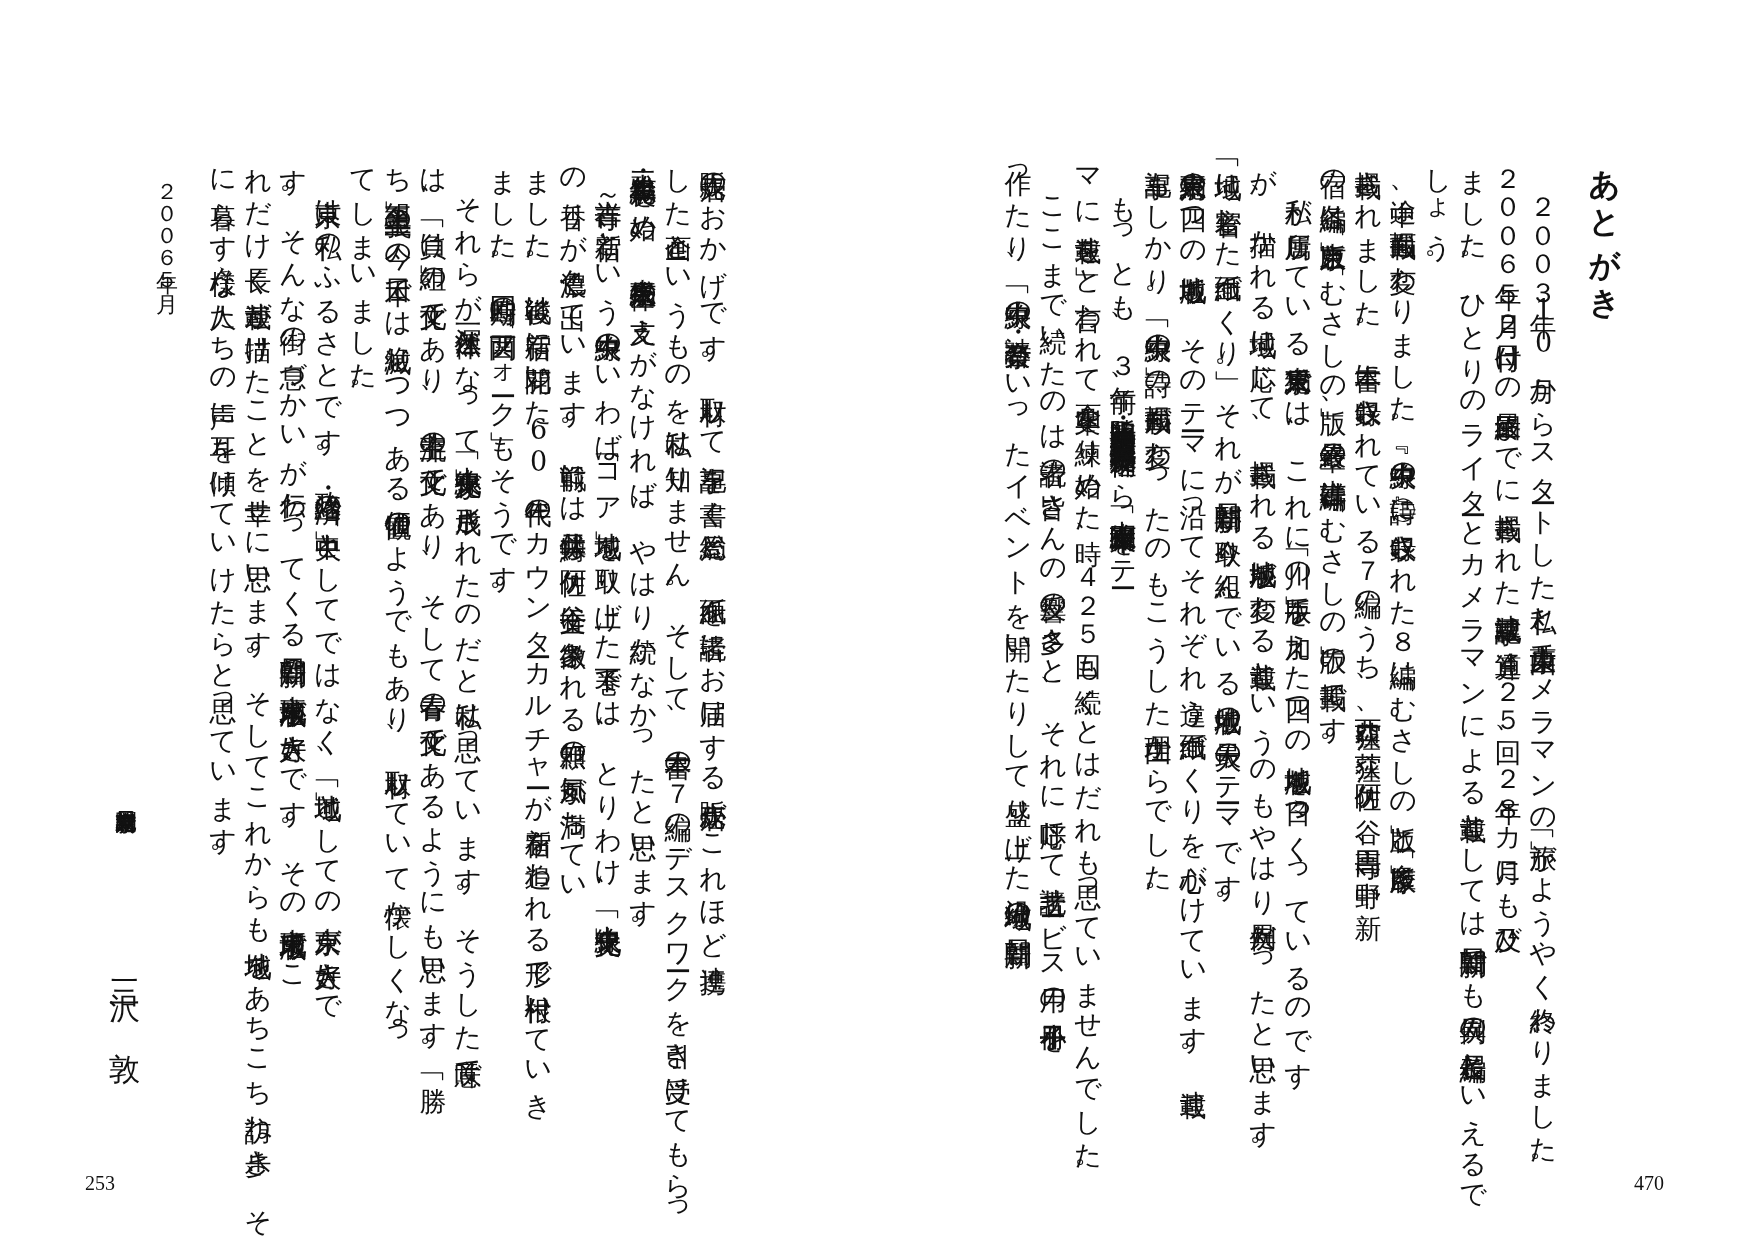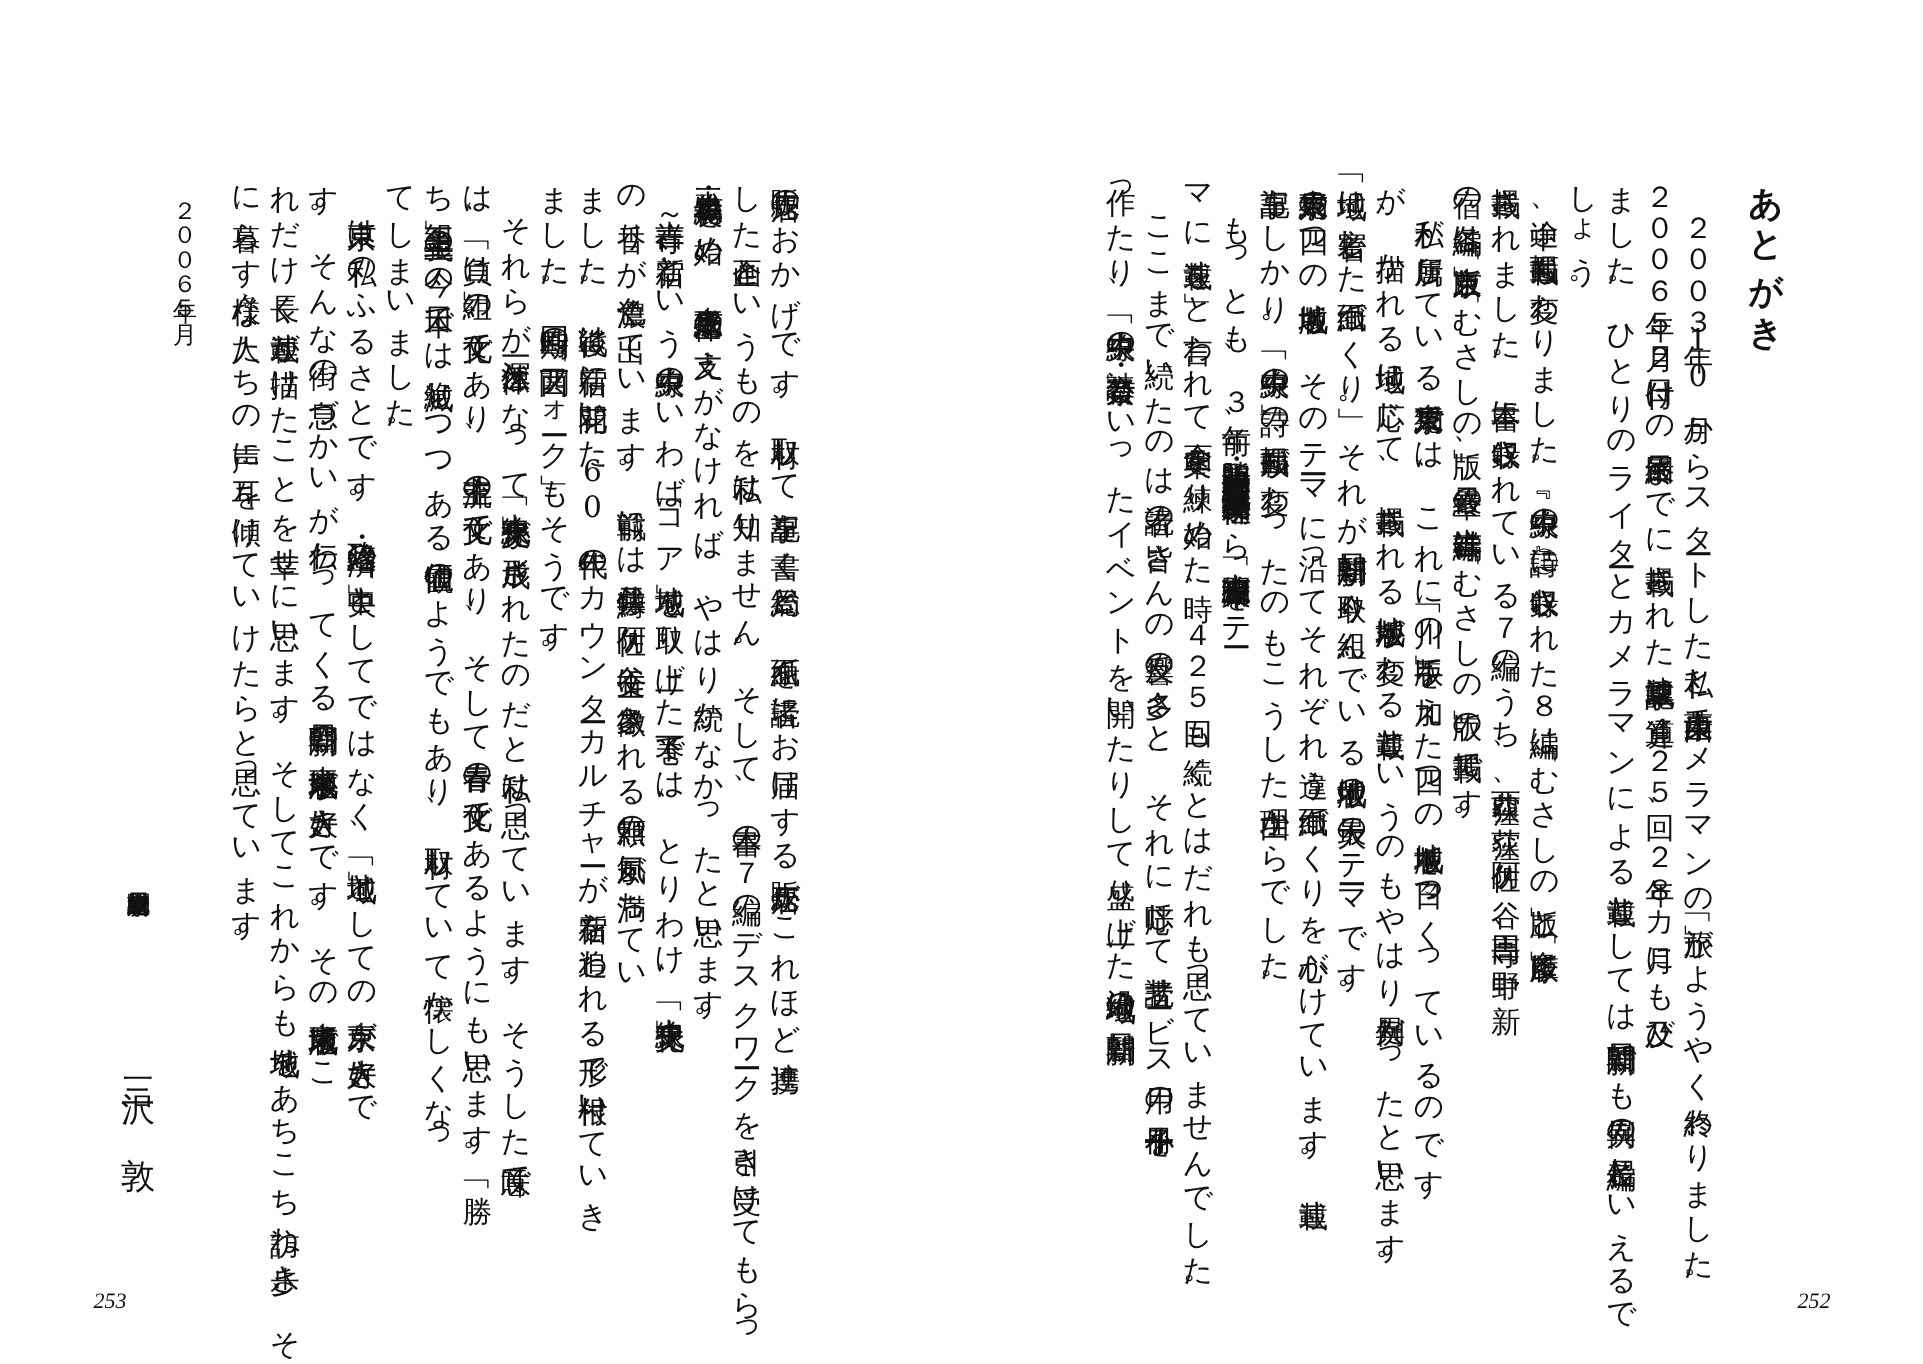--- a/index.html
+++ b/index.html
@@ -12,21 +12,21 @@
   .vcol { position:absolute; writing-mode:vertical-rl; text-orientation:upright;
           font-size:27px; line-height:35px; letter-spacing:1.5px; white-space:nowrap; }
   .title { position:absolute; writing-mode:vertical-rl; text-orientation:upright;
            font-size:31px; letter-spacing:4px; font-weight:bold; }
   .byline-date { position:absolute; writing-mode:vertical-rl; text-orientation:upright;
            font-size:22px; letter-spacing:0px; }
   .byline-org { position:absolute; writing-mode:vertical-rl; text-orientation:upright;
            font-size:21px; letter-spacing:0px; }
   .byline-name { position:absolute; writing-mode:vertical-rl; text-orientation:upright;
            font-size:31px; letter-spacing:14px; }
-  .pagenum { position:absolute; font-style:italic; font-size:20px; top:1172px;
+  .pagenum { position:absolute; font-size:20px; top:1172px;
              font-family:"Liberation Serif", "DejaVu Serif", serif; }
 </style>
 </head>
 <body>
 
 <div class="spread">
 
   <div class="page page-right">
     <div class="title" style="left:710px; top:148px;">あとがき</div>
 
@@ -40,21 +40,21 @@
     <div class="vcol" style="left:407px; top:150px;">　私が所属している東京総局では、これに「川の手版」を加えた四つの地域版を日々つくっているのです</div>
     <div class="vcol" style="left:372px; top:150px;">が、描かれる地域に応じて、掲載される地域版が変わる連載というのもやはり異例だったと思います。</div>
     <div class="vcol" style="left:337px; top:150px;">「地域に密着した紙面づくり」。それが朝日新聞が今取り組んでいる地域版の最大のテーマです。</div>
     <div class="vcol" style="left:302px; top:150px;">東京総局の四つの地域版も、そのテーマに沿ってそれぞれ違う紙面づくりを心がけています。連載</div>
     <div class="vcol" style="left:267px; top:150px;">記事もしかり。「中央線の詩」の掲載面が変わったのもこうした理由からでした。</div>
     <div class="vcol" style="left:232px; top:150px;">　もっとも、３年前、脇阪嘉明・前東京総局長（現東京本社販売局長補佐）から「中央線開業百年をテー</div>
     <div class="vcol" style="left:197px; top:150px;">マに連載を」と言われて企画案を練り始めた時、４２５回も続くとはだれも思っていませんでした。</div>
     <div class="vcol" style="left:162px; top:150px;">　ここまで続いたのは読者の皆さんの反響の多さと、それに呼応して読者サービス用の小冊子を</div>
     <div class="vcol" style="left:127px; top:150px;">作ったり、「中央線の詩・音楽祭」といったイベントを開いたりして盛り上げた沿線地域の朝日新聞</div>
 
-    <div class="pagenum" style="left:760px;">252</div>
+    <div class="pagenum" style="left:760px;">470</div>
   </div>
 
   <div class="page page-left">
     <div class="vcol" style="left:696px; top:150px;">販売店のおかげです。取材して記事を書く総局と、紙面を読者にお届けする販売店がこれほど連携</div>
     <div class="vcol" style="left:661px; top:150px;">した企画というものを私は知りません。そして、本書の７編のデスクワークを引き受けてもらった</div>
     <div class="vcol" style="left:626px; top:150px;">三上雅俊・総局長を始め、東京総局全体の支えがなければ、やはり続かなかったと思います。</div>
     <div class="vcol" style="left:591px; top:150px;">　吉祥寺～新宿という中央線のいわば「コア地域」を取り上げた下巻では、とりわけ、「中央線文化」</div>
     <div class="vcol" style="left:556px; top:150px;">の香りが色濃く出ています。戦前には井伏鱒二ら阿佐ケ谷文士に象徴される無頼の気風が満ちてい</div>
     <div class="vcol" style="left:521px; top:150px;">ました。戦後は新宿に花開いた60年代のカウンターカルチャーが新宿を追われる形で根付いていき</div>
     <div class="vcol" style="left:486px; top:150px;">ました。同時期の「関西フォーク」もそうです。</div>

